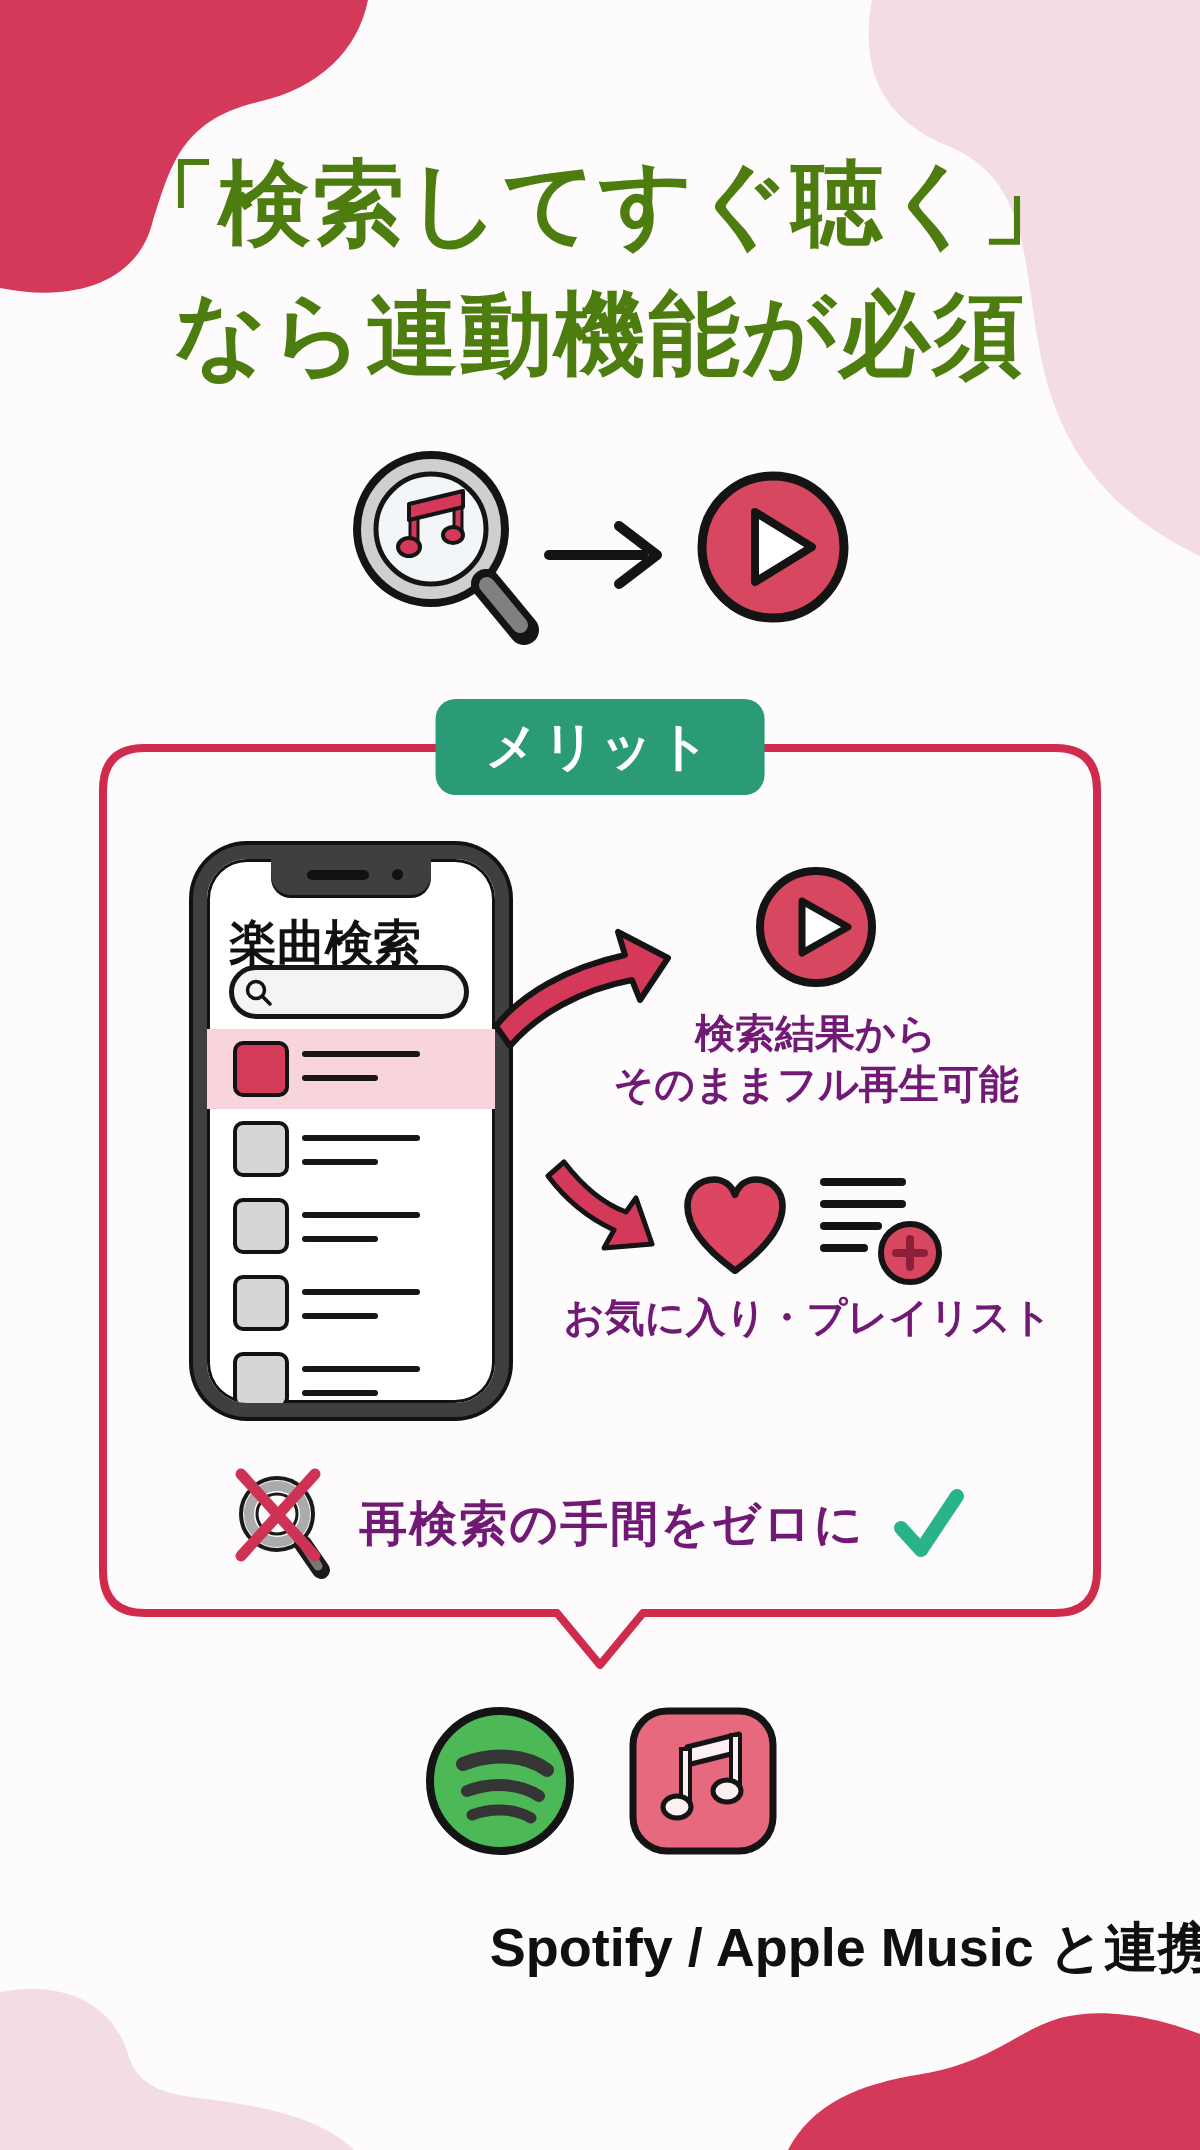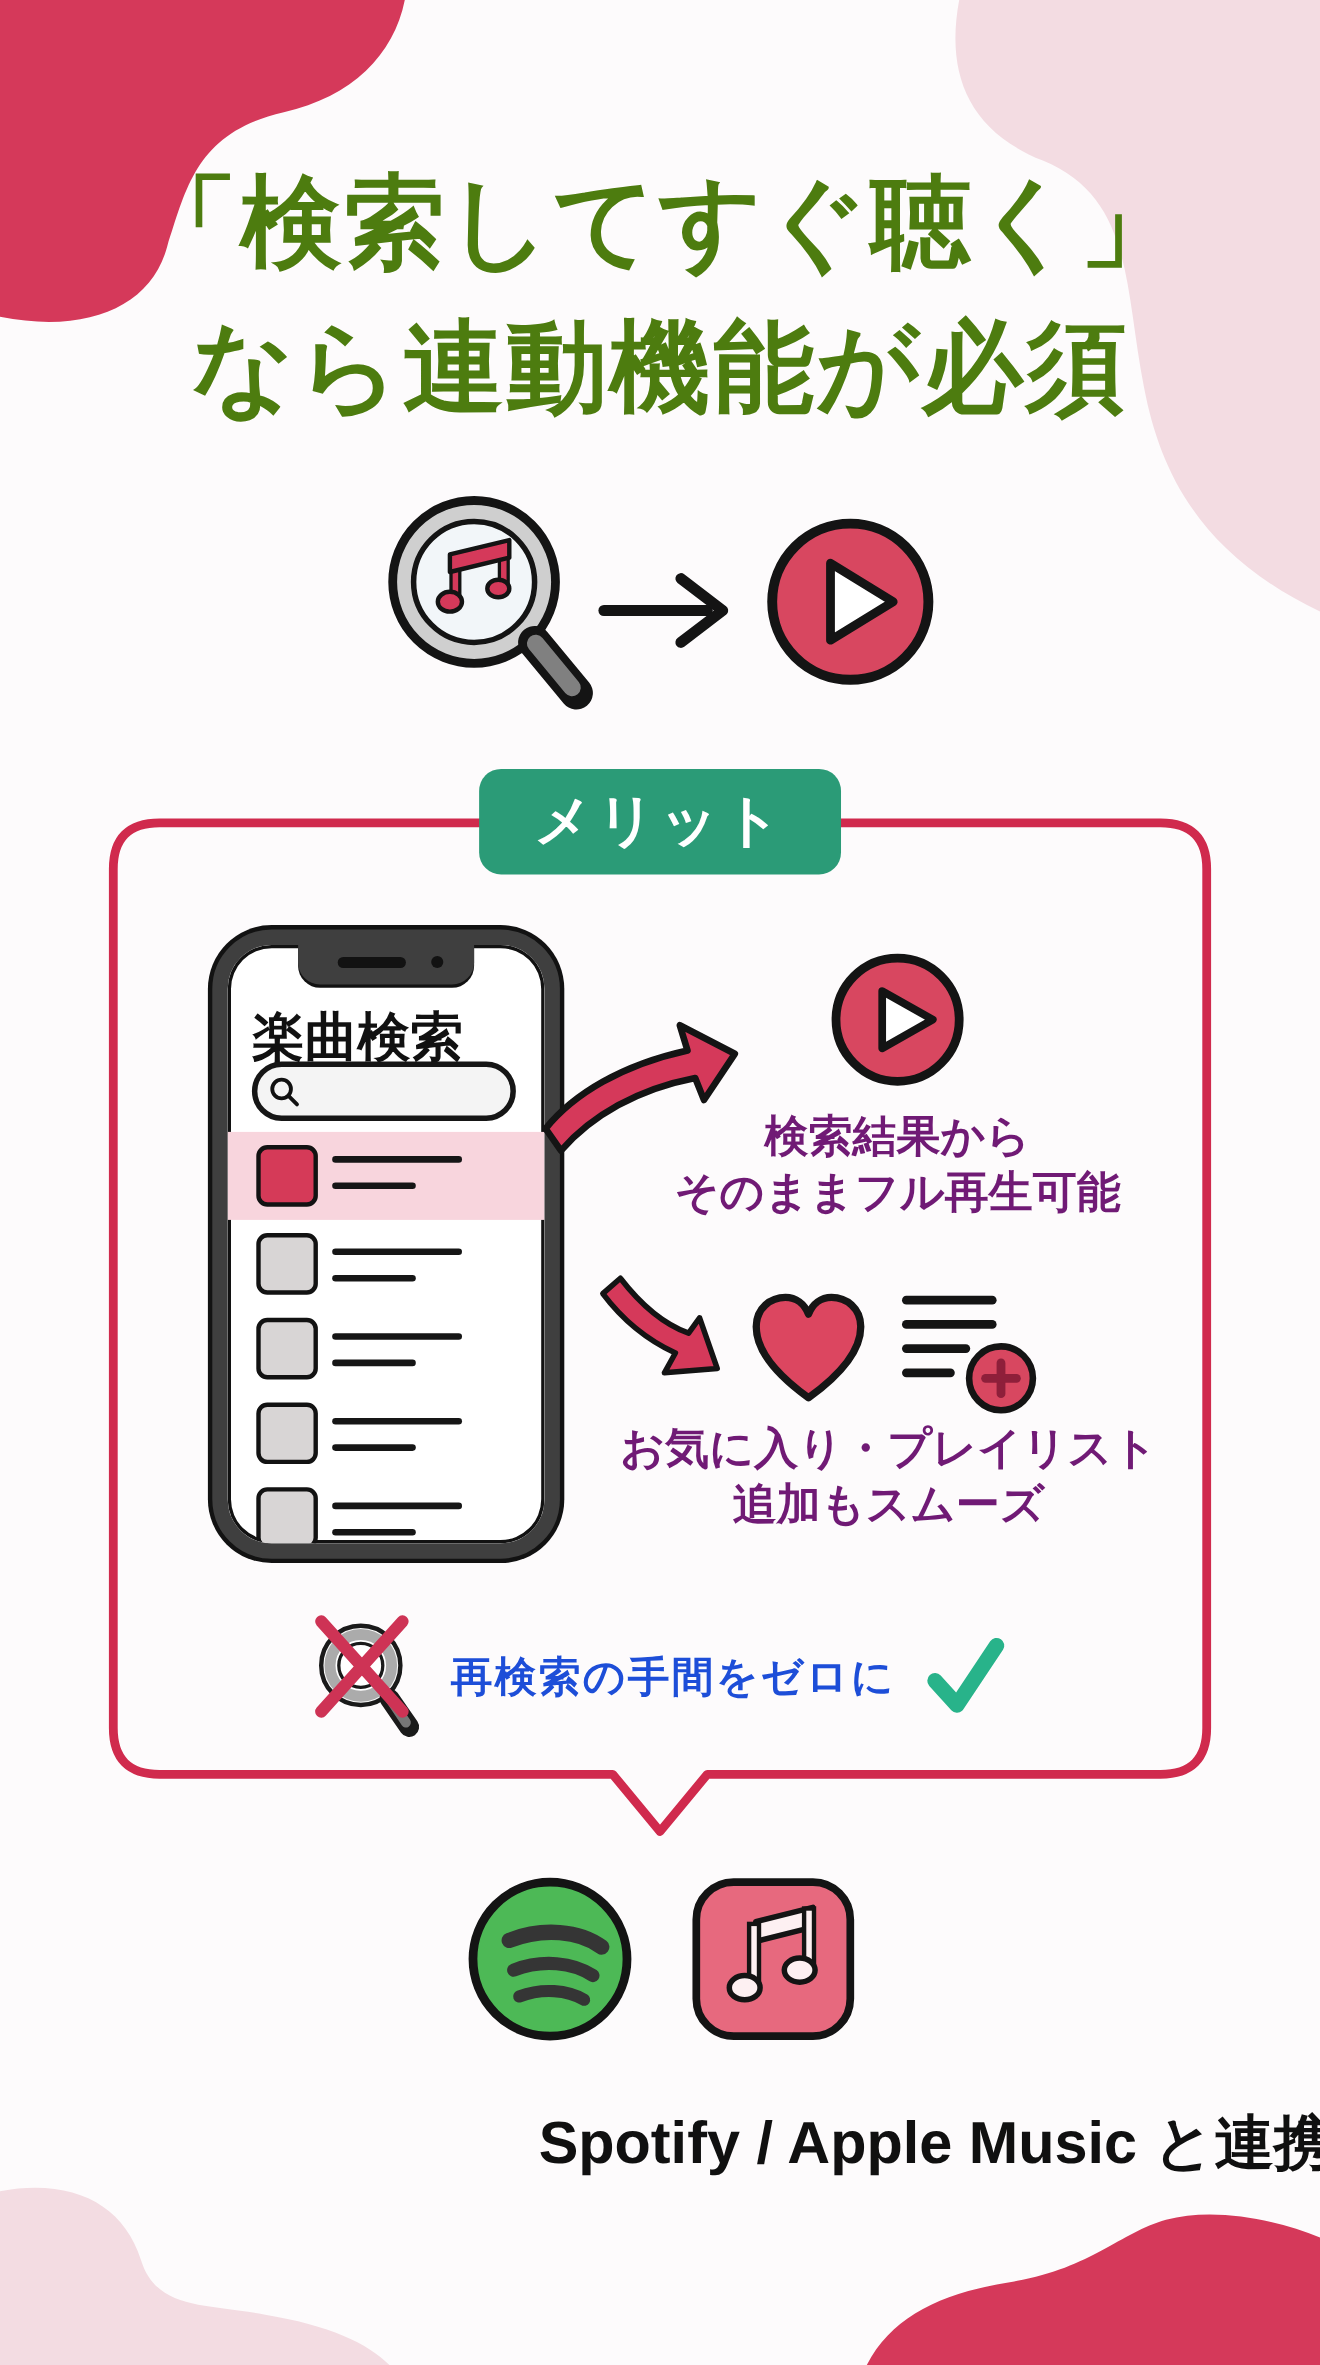--- a/index.html
+++ b/index.html
@@ -64,21 +64,21 @@
     font-size:40px;font-weight:800;line-height:1.28;color:#701a75;
   }
   .bt1{left:536px;top:1008px;}
   .bt2{left:528px;top:1292px;}
 
   
   .zero-row{
     left:103px;top:1458px;width:994px;z-index:2;
     display:flex;justify-content:center;align-items:center;gap:26px;
   }
-  .zero-label{font-size:38px;font-weight:800;letter-spacing:2px;color:#1d4ed8;}
+  .zero-label{font-size:48px;font-weight:800;letter-spacing:2px;color:#701a75;}
 
   
   .services{
     left:0;top:1702px;width:1200px;z-index:2;
     display:flex;justify-content:center;align-items:center;gap:48px;
   }
   .caption{
     left:12px;top:1912px;width:1200px;text-align:right;z-index:2;
     font-size:54px;font-weight:800;color:#101010;
   }
@@ -197,21 +197,20 @@
   <rect x="2" y="24" width="86" height="8" rx="4" fill="#141414"></rect>
   <rect x="2" y="46" width="62" height="8" rx="4" fill="#141414"></rect>
   <rect x="2" y="68" width="48" height="8" rx="4" fill="#141414"></rect>
   <circle cx="92" cy="77" r="29" fill="#d84760" stroke="#141414" stroke-width="6"></circle>
   <line x1="92" y1="63" x2="92" y2="91" stroke="#8e1f3a" stroke-width="8" stroke-linecap="round"></line>
   <line x1="78" y1="77" x2="106" y2="77" stroke="#8e1f3a" stroke-width="8" stroke-linecap="round"></line>
 </svg>
 
 <div class="abs benefit-text bt2">
   <div>お気に入り・プレイリスト</div>
-  <div>追加もスムーズ</div>
 </div>
 
 <div class="abs zero-row">
   <svg width="100" height="132" viewBox="0 0 100 132">
     <circle cx="44" cy="56" r="36" fill="#f6f6f6" stroke="#1a1a1a" stroke-width="4"></circle>
     <circle cx="44" cy="56" r="28" fill="#ffffff" stroke="#ababab" stroke-width="10"></circle>
     <circle cx="44" cy="56" r="20" fill="#ffffff" stroke="#1a1a1a" stroke-width="3"></circle>
     <line x1="70" y1="86" x2="88" y2="112" stroke="#1a1a1a" stroke-width="18" stroke-linecap="round"></line>
     <line x1="71" y1="87" x2="85" y2="108" stroke="#777777" stroke-width="9" stroke-linecap="round"></line>
     <line x1="8" y1="16" x2="82" y2="98" stroke="#ce3355" stroke-width="11" stroke-linecap="round"></line>

